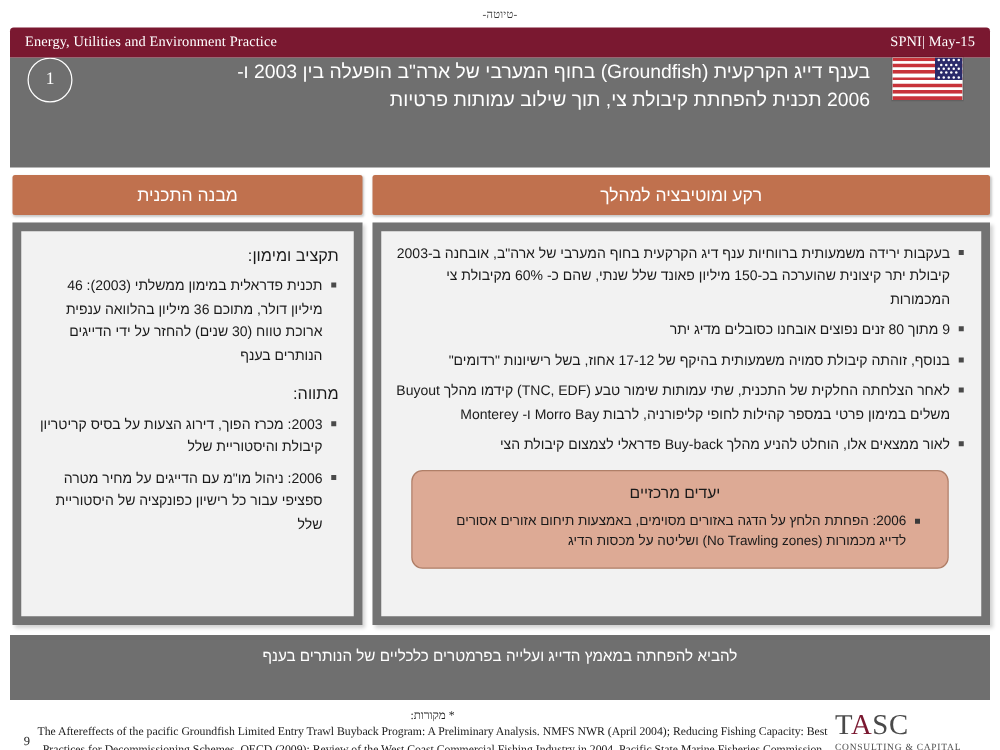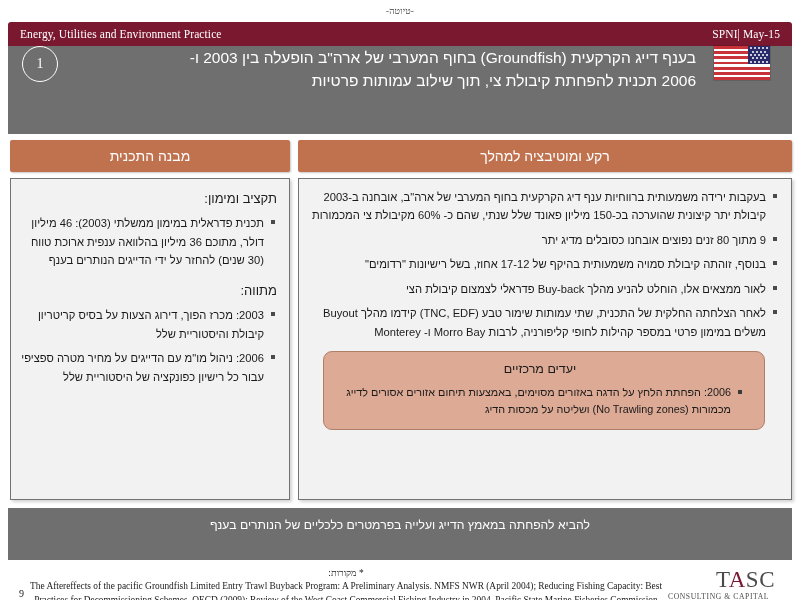--- a/index.html
+++ b/index.html
@@ -146,21 +146,21 @@
     align-items: center;
     justify-content: center;
     font-size: 14px;
     border-radius: 2px;
     box-shadow: 1px 1px 2px rgba(0,0,0,.22);
   }
   .col-body {
     flex: 1 1 auto;
     margin-top: 6px;
     background: #f2f2f2;
-    border: 1px solid #737373;
+    border: 7px solid #737373;
     box-shadow: 2px 2px 3px rgba(0,0,0,.18);
     padding: 9px 12px 8px 10px;
     box-sizing: border-box;
     font-size: 11.2px;
     line-height: 1.65;
     text-align: right;
     overflow: hidden;
   }
 
   ul.bullets {
@@ -236,21 +236,20 @@
     padding-top: 2px;
   }
   .logo-main {
     font-family: "Liberation Serif", serif;
     font-size: 23px;
     letter-spacing: .5px;
     color: #4a4a4a;
     line-height: 1;
     position: relative;
     display: inline-block;
-    margin-left: 48px;
   }
   .logo-main .slash {
     color: #7a1830;
   }
   .logo-sub {
     font-family: "Liberation Serif", serif;
     font-size: 7.6px;
     letter-spacing: .6px;
     color: #4a4a4a;
     margin-top: 1px;
@@ -341,22 +340,22 @@
 
 <div class="columns">
 
   <div class="col col-right">
     <div class="col-head">רקע ומוטיבציה למהלך</div>
     <div class="col-body">
       <ul class="bullets">
         <li>בעקבות ירידה משמעותית ברווחיות ענף דיג הקרקעית בחוף המערבי של ארה"ב, אובחנה ב-2003 קיבולת יתר קיצונית שהוערכה בכ-150 מיליון פאונד שלל שנתי, שהם כ- 60% מקיבולת צי המכמורות</li>
         <li>9 מתוך 80 זנים נפוצים אובחנו כסובלים מדיג יתר</li>
         <li>בנוסף, זוהתה קיבולת סמויה משמעותית בהיקף של 17-12 אחוז, בשל רישיונות "רדומים"</li>
+        <li>לאחר הצלחתה החלקית של התכנית, שתי עמותות שימור טבע (TNC, EDF) קידמו מהלך Buyout משלים במימון פרטי במספר קהילות לחופי קליפורניה, לרבות Morro Bay ו- Monterey</li>
         <li>לאור ממצאים אלו, הוחלט להניע מהלך Buy-back פדראלי לצמצום קיבולת הצי</li>
-        <li>לאחר הצלחתה החלקית של התכנית, שתי עמותות שימור טבע (TNC, EDF) קידמו מהלך Buyout משלים במימון פרטי במספר קהילות לחופי קליפורניה, לרבות Morro Bay ו- Monterey</li>
       </ul>
 
       <div class="goals-box">
         <div class="goals-title">יעדים מרכזיים</div>
         <ul class="bullets">
           <li>2006: הפחתת הלחץ על הדגה באזורים מסוימים, באמצעות תיחום אזורים אסורים לדייג מכמורות (No Trawling zones) ושליטה על מכסות הדיג</li>
         </ul>
       </div>
     </div>
   </div>

